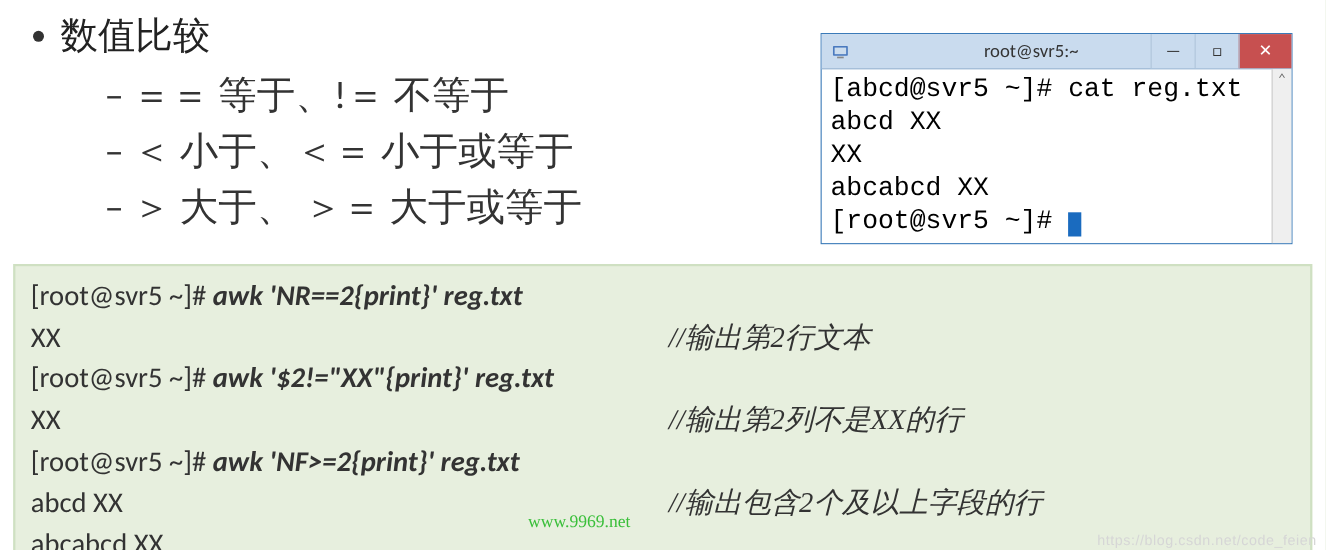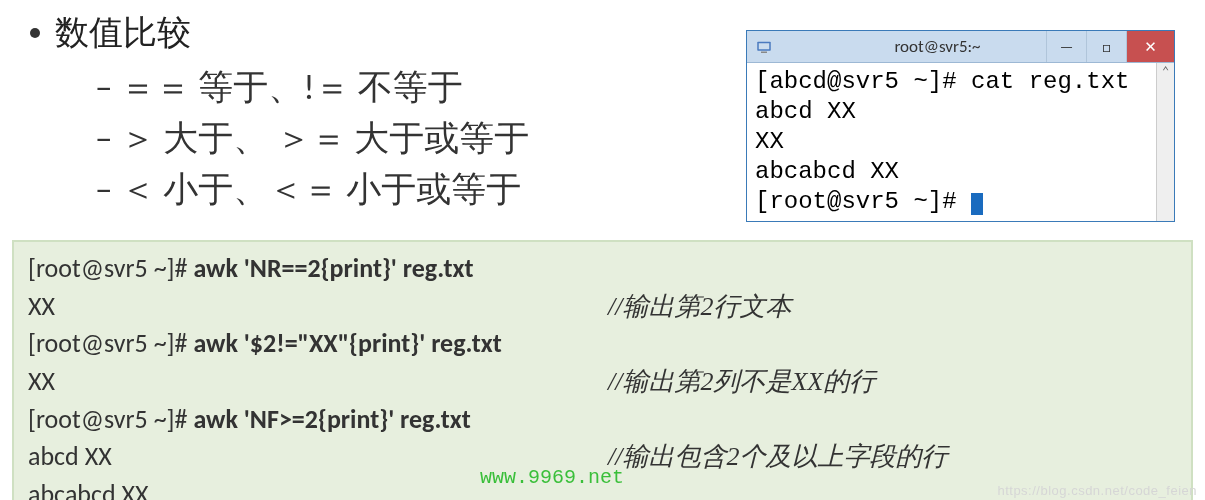--- a/index.html
+++ b/index.html
@@ -117,37 +117,38 @@
     color: #333;
     position: relative;
   }
   .code-row {
     display: flex;
     align-items: baseline;
     line-height: 1.45;
   }
   .prompt { font-family: "Calibri", sans-serif; }
   .cmd {
+    font-style: italic;
     font-weight: bold;
     font-family: "Calibri", sans-serif;
   }
   .output { font-family: "Calibri", sans-serif; }
   .comment {
     font-family: "KaiTi", "STKaiti", serif;
     font-style: italic;
   }
   .col-left { width: 580px; flex-shrink: 0; }
   .col-right { flex: 1; }
   .watermark1 {
     position: absolute;
     left: 480px;
     top: 466px;
     color: #3abf3a;
-    font-size: 20px;
-    font-family: Liberation Mono, monospace;
+    font-size: 16px;
+    font-family: Liberation Serif, serif;
   }
   .watermark2 {
     position: absolute;
     right: 8px;
     bottom: 2px;
     color: #d6d6d6;
     font-size: 13px;
     font-family: Arial, sans-serif;
     letter-spacing: 0.5px;
   }
@@ -156,22 +157,22 @@
 <body>
 
 <div class="top-area">
   <div class="left-col">
     <div class="bullet-title">
       <span class="bullet-dot"></span>
       <span>数值比较</span>
     </div>
     <div class="sub-list">
       <div><span class="dash">–</span><span>＝＝ 等于、!＝ 不等于</span></div>
+      <div><span class="dash">–</span><span>＜ 小于、＜＝ 小于或等于</span></div>
       <div><span class="dash">–</span><span>＞ 大于、 ＞＝ 大于或等于</span></div>
-      <div><span class="dash">–</span><span>＜ 小于、＜＝ 小于或等于</span></div>
     </div>
   </div>
 
   <div class="terminal-wrap">
     <div class="term-window">
       <div class="term-titlebar">
         <svg class="term-icon" viewBox="0 0 24 24">
             <rect x="3" y="5" width="18" height="12" fill="#4a7abf" rx="1"></rect>
             <rect x="5" y="7" width="14" height="8" fill="#cde"></rect>
             <rect x="8" y="18" width="8" height="2" fill="#888"></rect>

